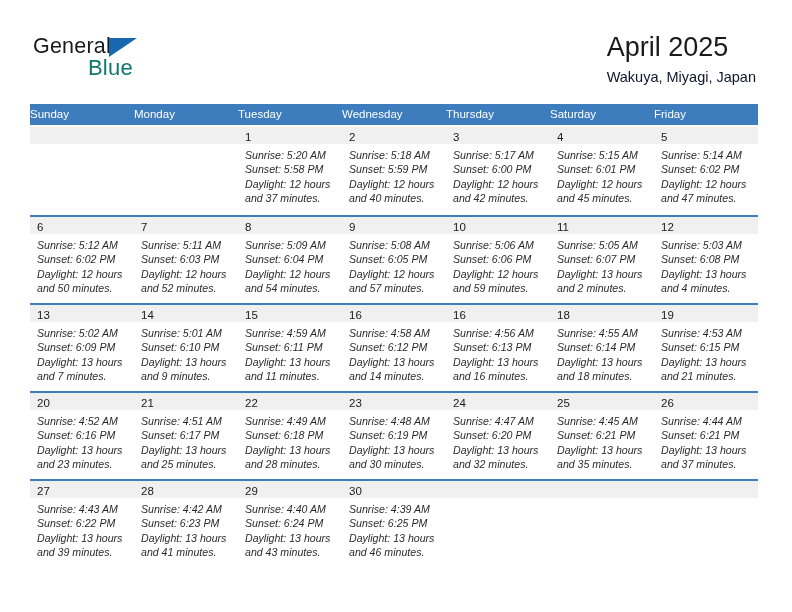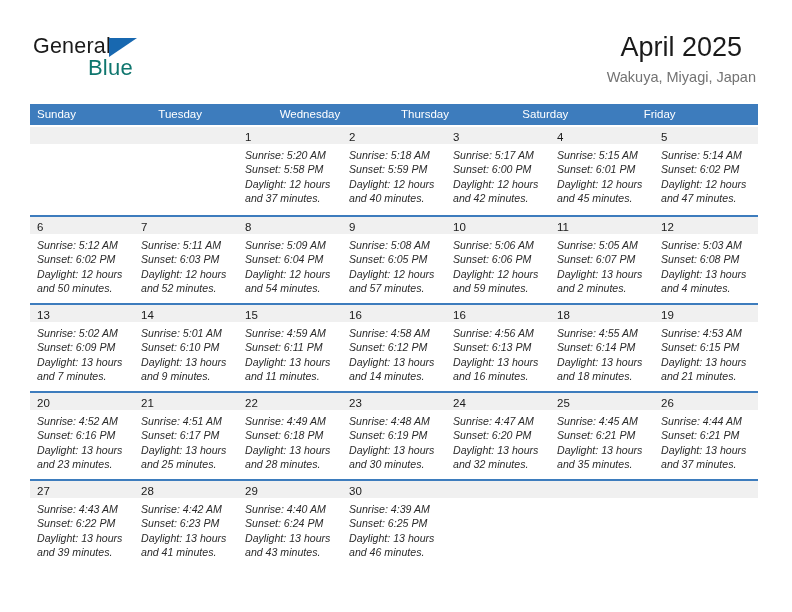--- a/index.html
+++ b/index.html
@@ -61,32 +61,32 @@
     top: 21px;
     font-size: 22px;
     color: #0f766e;
     line-height: 1;
     letter-spacing: 0.2px;
   }
   .title-block {
     position: absolute;
     right: 36px;
     top: 32px;
-    text-align: center;
+    text-align: left;
   }
   .cal-title {
     font-size: 27px;
     color: #1a1a1a;
     line-height: 1.12;
     white-space: nowrap;
   }
   .cal-subtitle {
     margin-top: 8px;
     font-size: 14.5px;
-    color: #737373;
+    color: #0f172a;
     line-height: 1.1;
     white-space: nowrap;
   }
 
   
   .calendar {
     position: absolute;
     left: 30px;
     top: 104px;
     width: 728px;
@@ -95,21 +95,20 @@
     display: flex;
     width: 100%;
     background: #3d7cbd;
     height: 21px;
   }
   .weekday {
     flex: 1 1 0;
     color: #ffffff;
     font-size: 11.5px;
     line-height: 21px;
-    padding-left: 7px;
     box-sizing: border-box;
     white-space: nowrap;
     overflow: hidden;
   }
   .week-row {
     display: flex;
     width: 100%;
     border-top: 2px solid #3d7cbd;
     height: 88px;
     box-sizing: border-box;
@@ -165,20 +164,21 @@
     <div class="title-block">
       <div class="cal-title">April 2025</div>
       <div class="cal-subtitle">Wakuya, Miyagi, Japan</div>
     </div>
 
   </div>
 
   <div class="calendar">
     <div class="weekday-row" id="weekday-row">
         <div class="weekday">Sunday</div>
+        <div class="weekday">Monday</div>
         <div class="weekday">Tuesday</div>
         <div class="weekday">Wednesday</div>
         <div class="weekday">Thursday</div>
         <div class="weekday">Saturday</div>
         <div class="weekday">Friday</div>
       </div>
     <div id="weeks-container">
         <div class="week-row first">
           <div class="day-cell empty">
             <div class="day-num-strip"><span class="day-num"></span></div>

